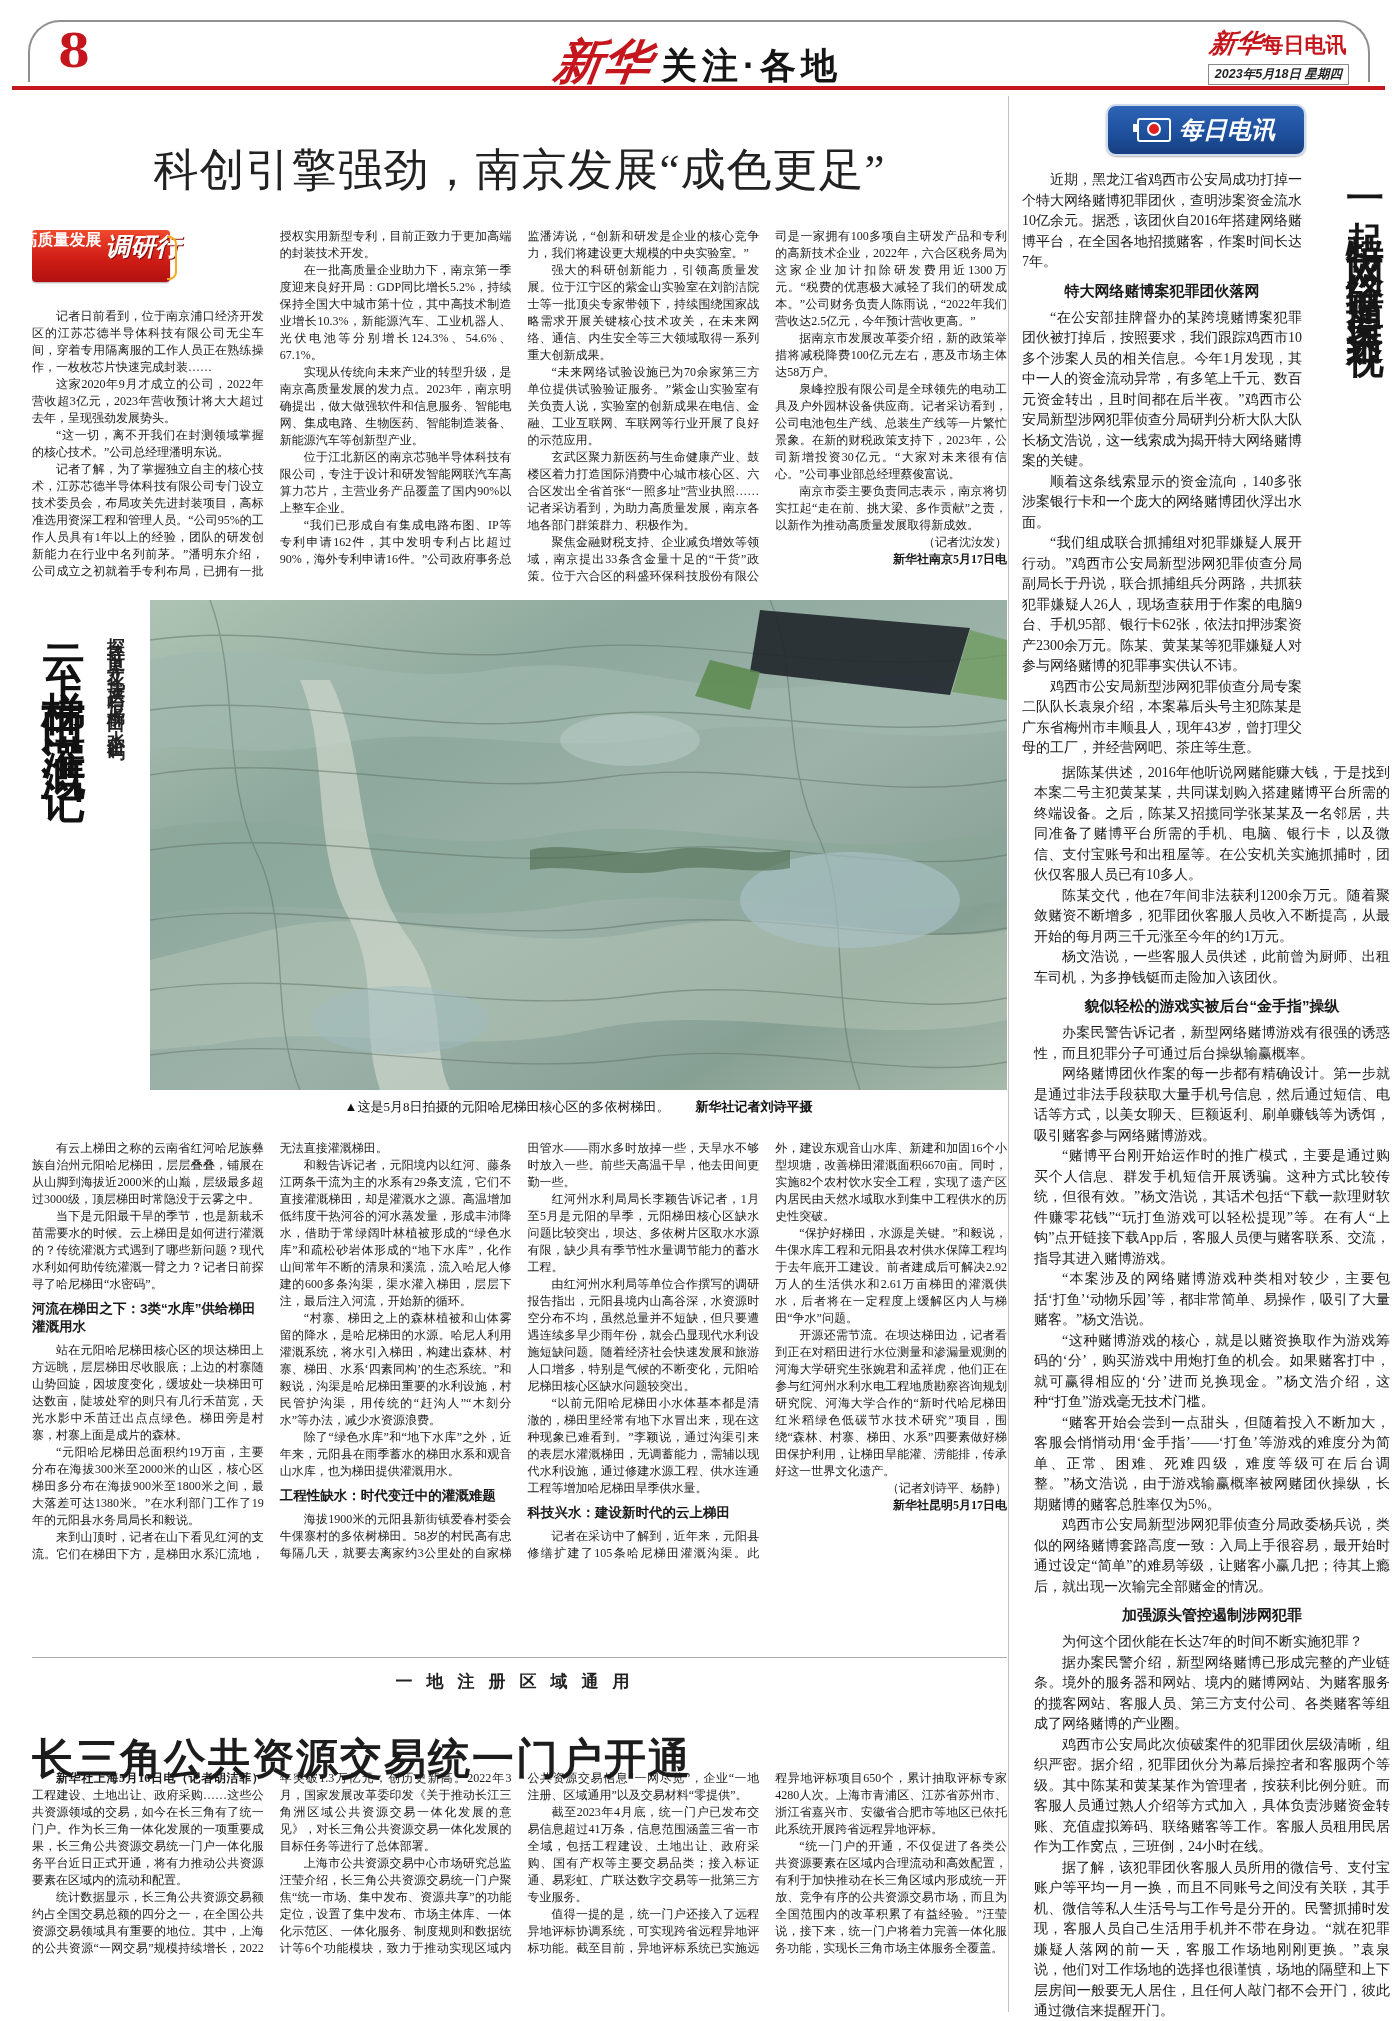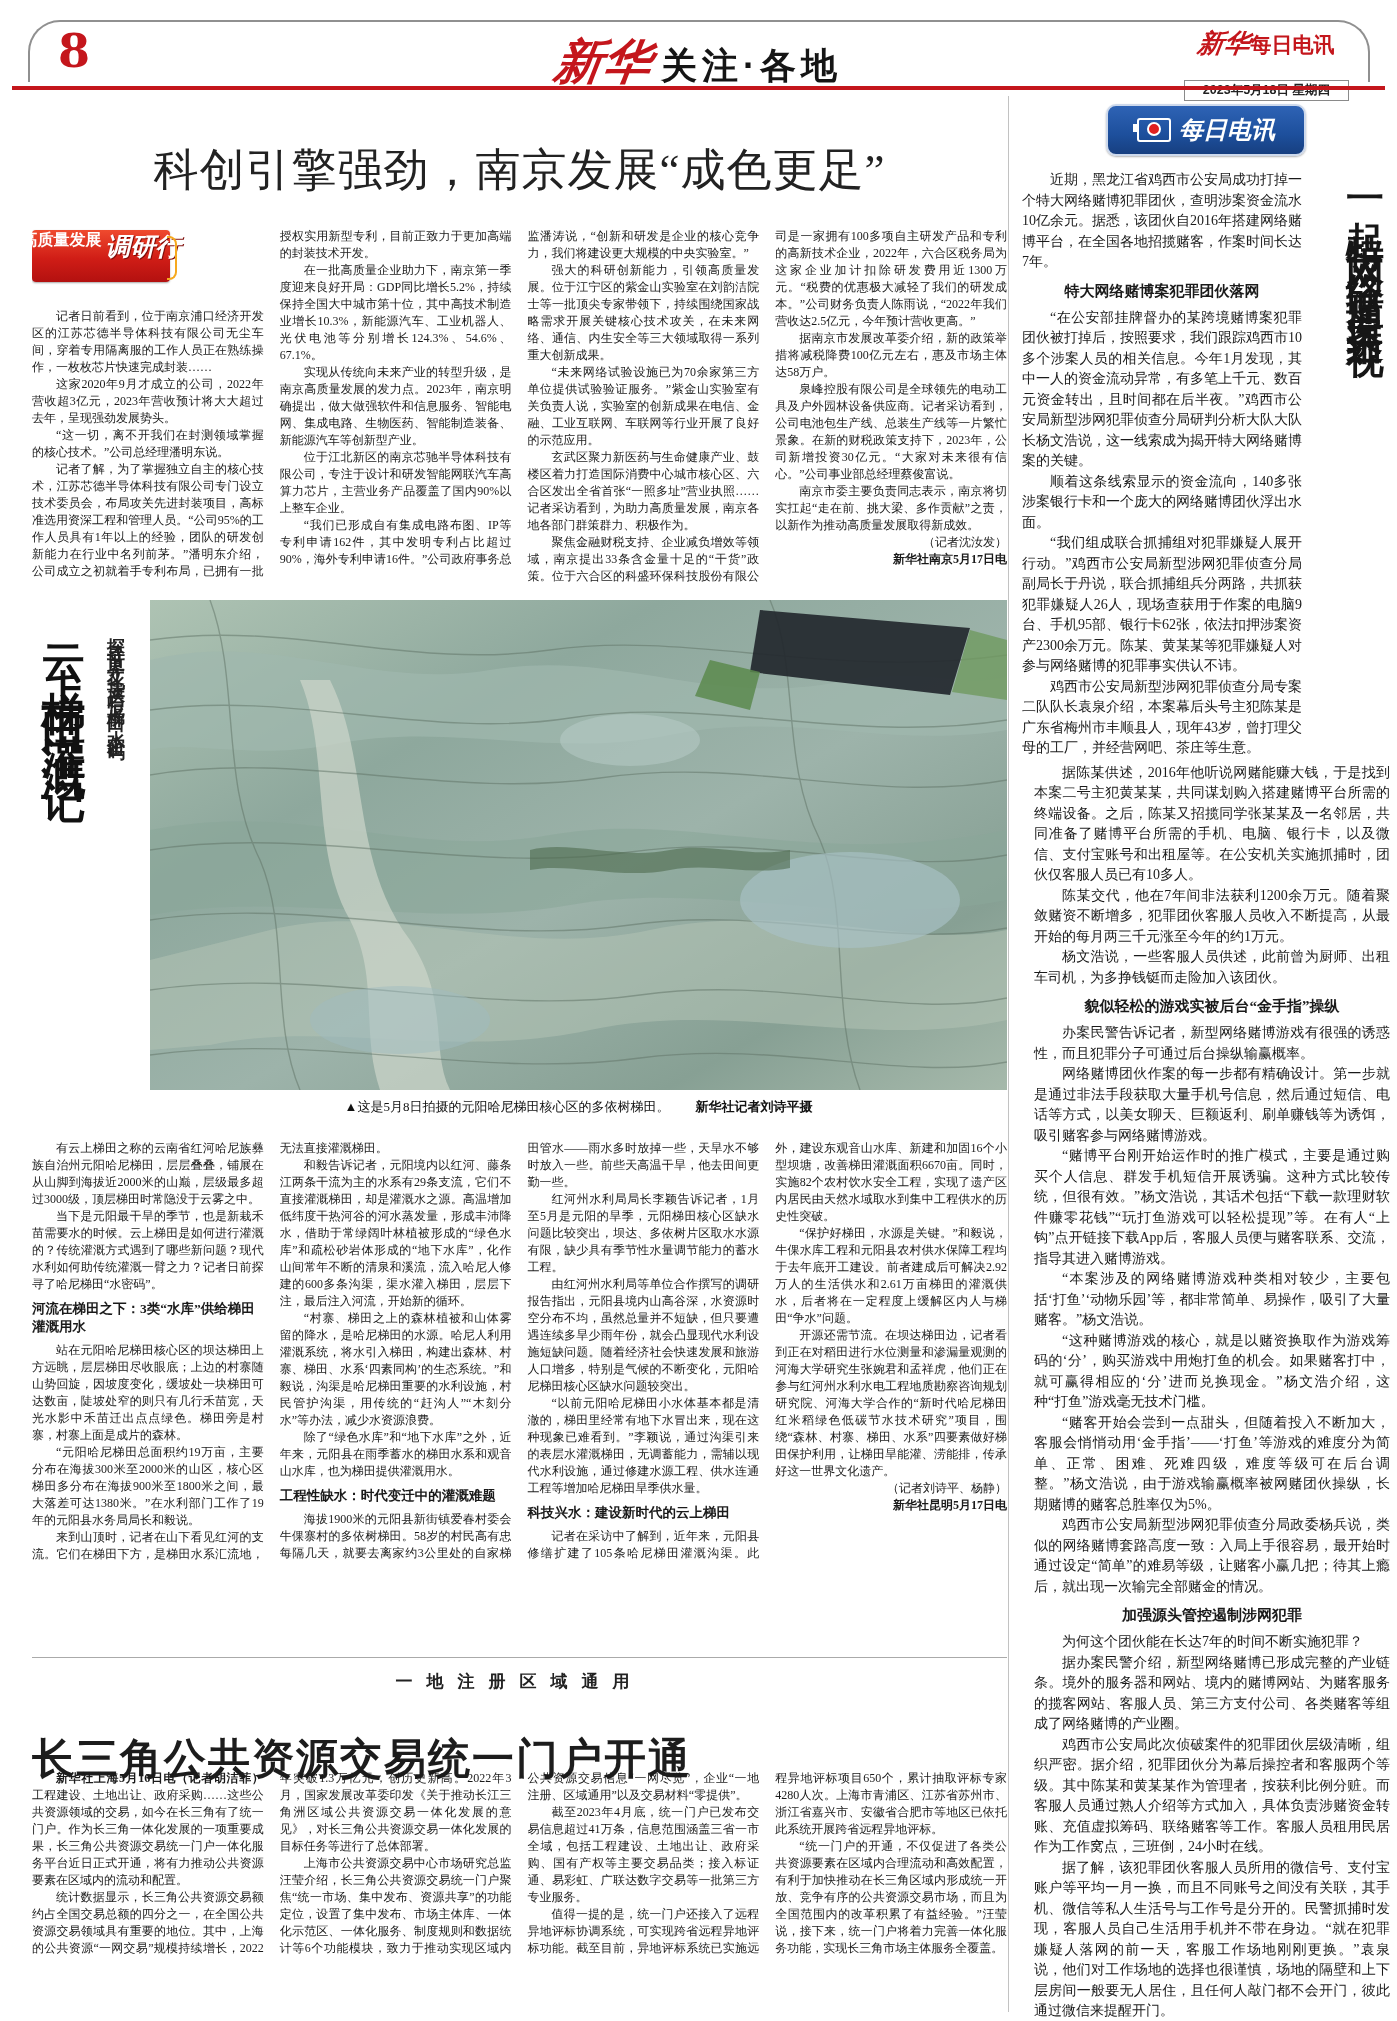--- a/index.html
+++ b/index.html
@@ -30,36 +30,37 @@
     font-family:"Liberation Sans","DejaVu Sans",sans-serif;
   }
   .masthead-right{position:absolute;right:48px;top:26px;text-align:center;}
   .edition-name{white-space:nowrap;}
   .edition-brand{
     color:#c4161c;font-size:26px;font-weight:bold;font-style:italic;
     display:inline-block;transform:skewX(-8deg);font-family:"DejaVu Serif",serif;
   }
   .edition-rest{color:#c4161c;font-size:21px;font-weight:bold;}
   .edition-date{
-    margin-top:19px;font-size:12.5px;font-weight:bold;color:#222;
-    border:1px solid #8a8a8a;padding:1px 18px;display:inline-block;
-    font-family:"Liberation Sans","DejaVu Sans",sans-serif;
+    margin-top:3px;font-size:12.5px;font-weight:bold;color:#222;
+    border:1px solid #8a8a8a;padding:1px 6px;display:inline-block;
+    font-family:"Liberation Sans","DejaVu Sans",sans-serif;
+    font-style:italic;
   }
   .red-rule{position:absolute;left:12px;top:86px;width:1373px;height:4px;background:#c4161c;}
 
   
   .para{
     margin:0;text-indent:2em;text-align:justify;
     font-size:12px;line-height:17px;
   }
   .align-right{text-align:right;text-indent:0;}
   .bold{font-weight:bold;}
   .col-subhead{
     margin:7px 0 6px 0;font-size:13.5px;font-weight:bold;text-align:left;
-    font-family:Liberation Serif, serif;line-height:18px;
+    font-family:Liberation Sans, sans-serif;line-height:18px;
   }
 
   
   .nj-headline{
     position:absolute;left:32px;top:110px;width:975px;text-align:center;
     font-size:45px;font-weight:normal;color:#222;letter-spacing:1px;white-space:nowrap;
   }
   .nj-cols{
     position:absolute;left:32px;top:228px;width:975px;height:378px;
     column-count:4;column-gap:16px;overflow:hidden;

